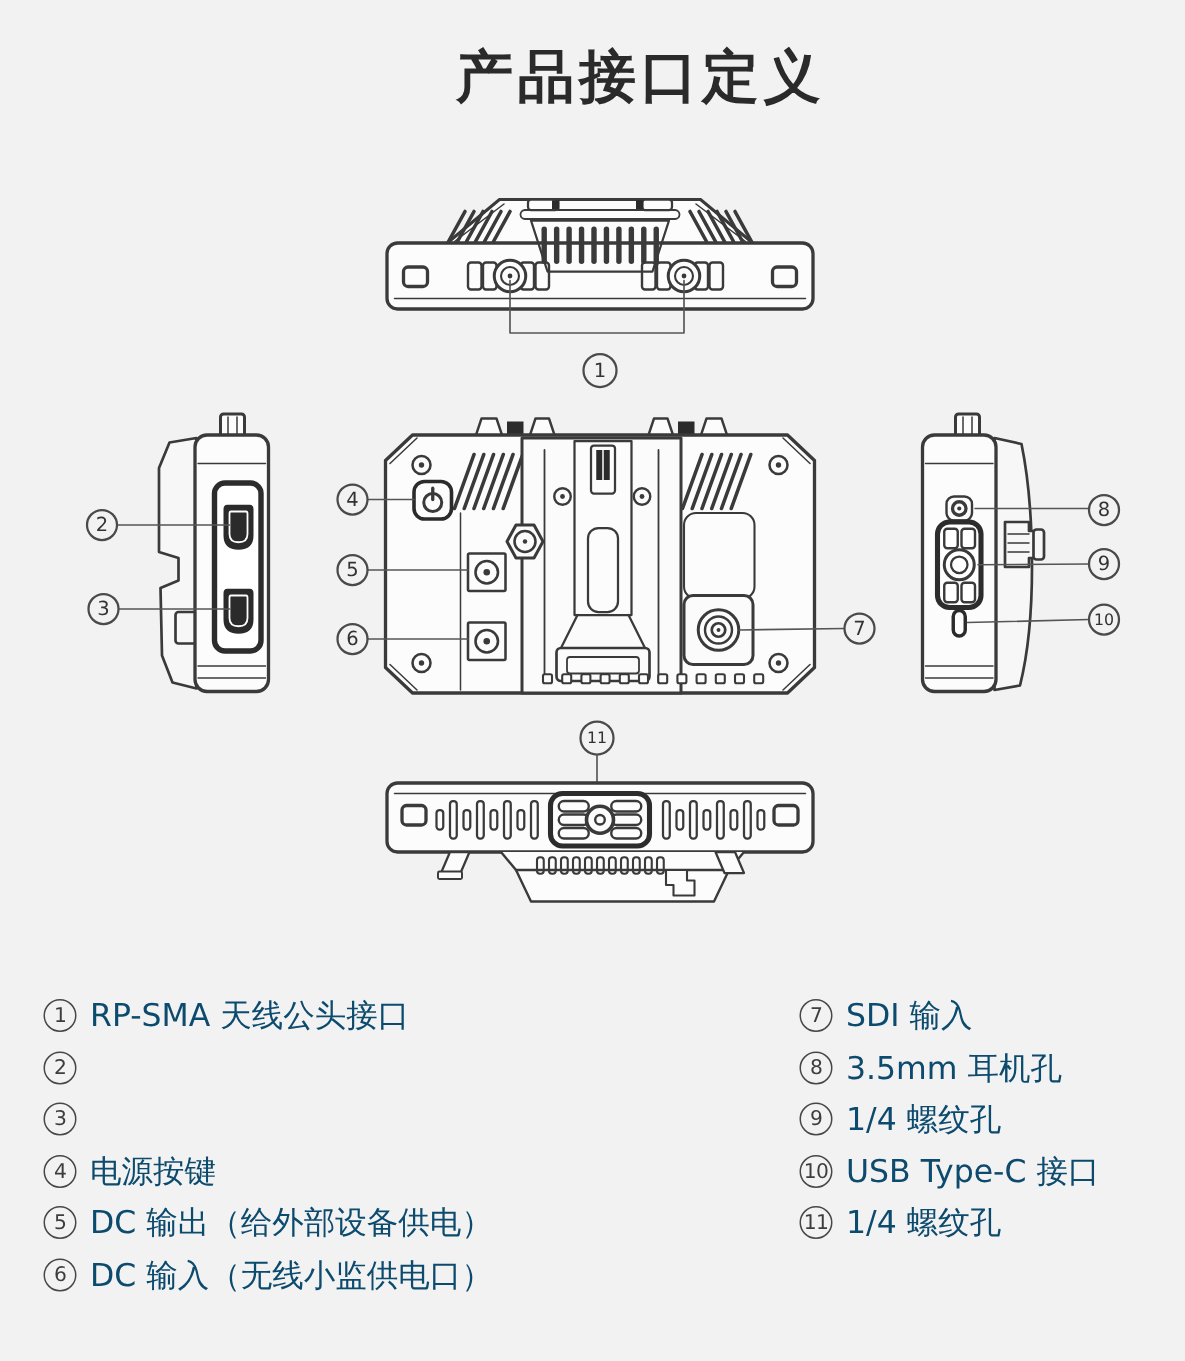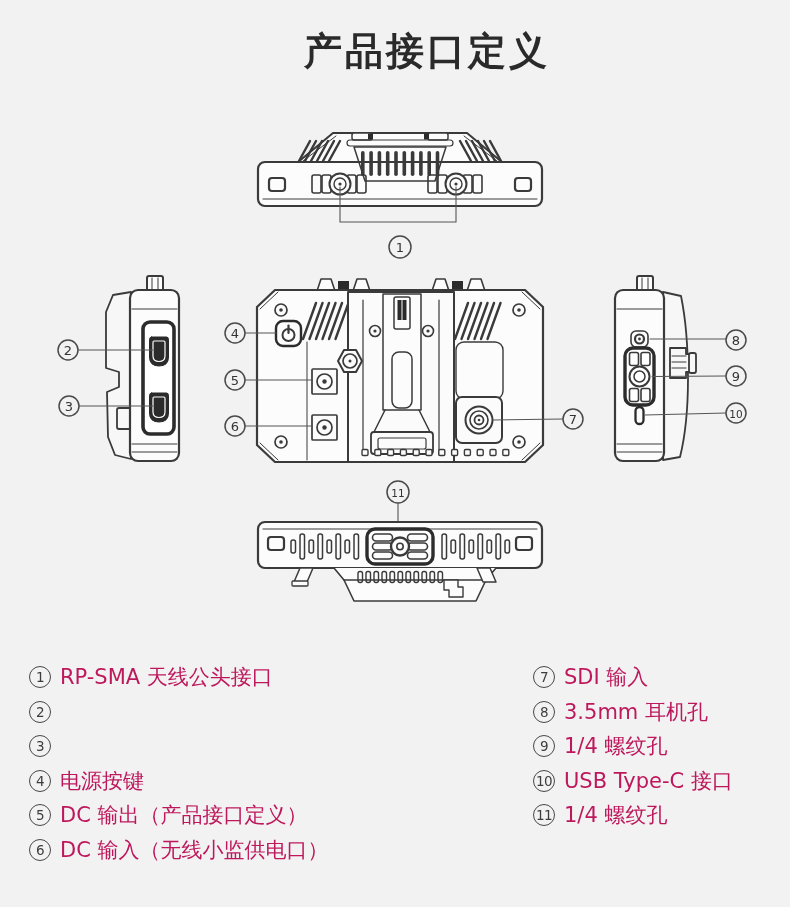--- a/index.html
+++ b/index.html
@@ -8,21 +8,21 @@
   .title{position:absolute;top:26px;left:0;width:790px;text-align:center;
          font-size:38px;font-weight:700;letter-spacing:3px;color:#2a2a2a;padding-left:32px;}
   svg.diagram{position:absolute;top:0;left:0;}
   .legend-col{position:absolute;top:666px;}
   .legend-col.left{left:29px;}
   .legend-col.right{left:533px;}
   .legend-item{display:flex;align-items:center;height:22px;margin-bottom:12.5px;}
   .lnum{flex:0 0 auto;width:22px;height:22px;border:1.6px solid #474747;border-radius:50%;
         box-sizing:border-box;display:inline-flex;align-items:center;justify-content:center;
         font-size:13.5px;letter-spacing:-0.5px;color:#3d3d3d;margin-right:9px;}
-  .llabel{font-size:21px;color:#be185d;white-space:nowrap;}
+  .llabel{font-size:21px;color:#0c4a6e;white-space:nowrap;}
   
   .ink{stroke:#3a3a3a;fill:none;stroke-linejoin:round;stroke-linecap:round;}
   .leader{stroke:#555;stroke-width:1.1;fill:none;}
   .callout{fill:#f2f2f2;stroke:#4a4a4a;stroke-width:1.5;}
   text.cnum{font-family:"DejaVu Sans","Liberation Sans",sans-serif;font-size:13px;fill:#333;
             text-anchor:middle;dominant-baseline:central;stroke:none;}
   text.cnum.small{font-size:10.5px;}
 </style>
 </head>
 <body>
@@ -379,21 +379,21 @@
     </div>
     <div class="legend-item">
       <span class="lnum">3</span>
     </div>
     <div class="legend-item">
       <span class="lnum">4</span>
       <span class="llabel">电源按键</span>
     </div>
     <div class="legend-item">
       <span class="lnum">5</span>
-      <span class="llabel">DC 输出（产品接口定义）</span>
+      <span class="llabel">DC 输出（给外部设备供电）</span>
     </div>
     <div class="legend-item">
       <span class="lnum">6</span>
       <span class="llabel">DC 输入（无线小监供电口）</span>
     </div>
   </div>
 
   <div class="legend-col right">
     <div class="legend-item">
       <span class="lnum">7</span>

